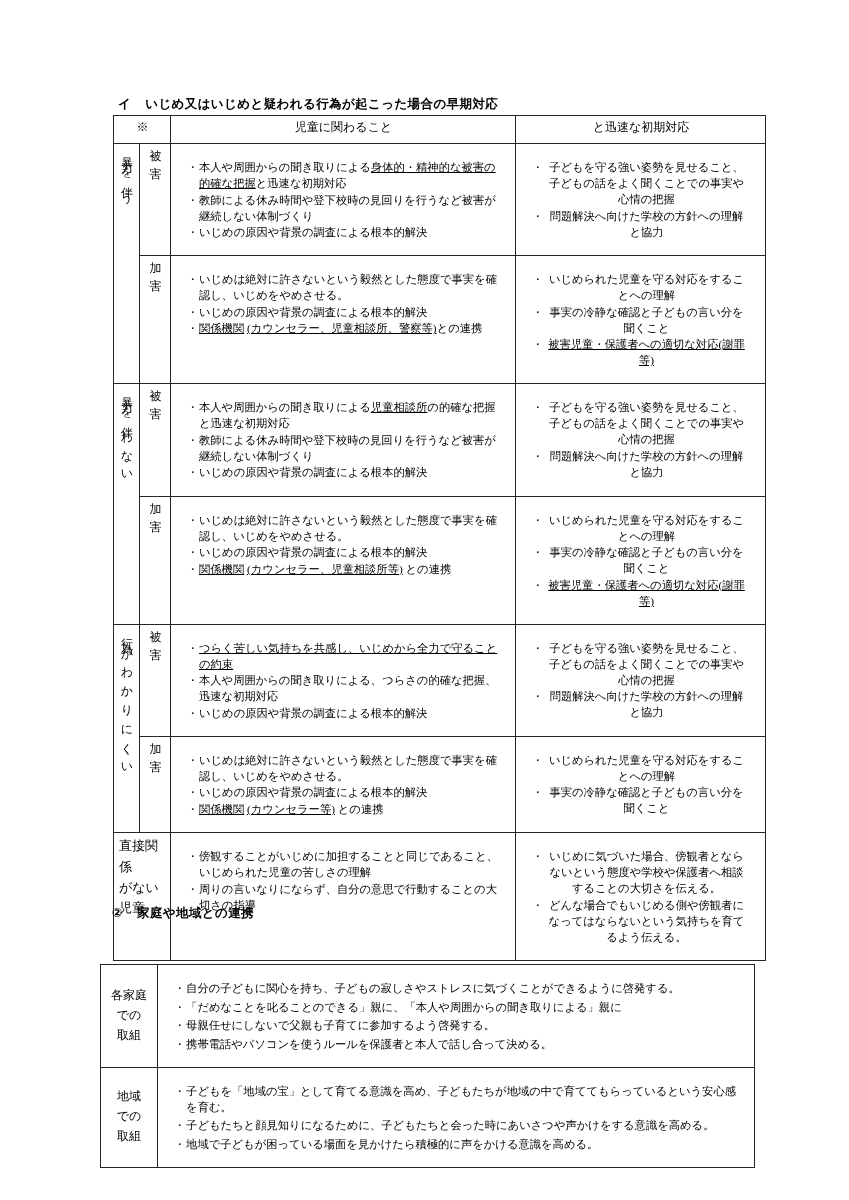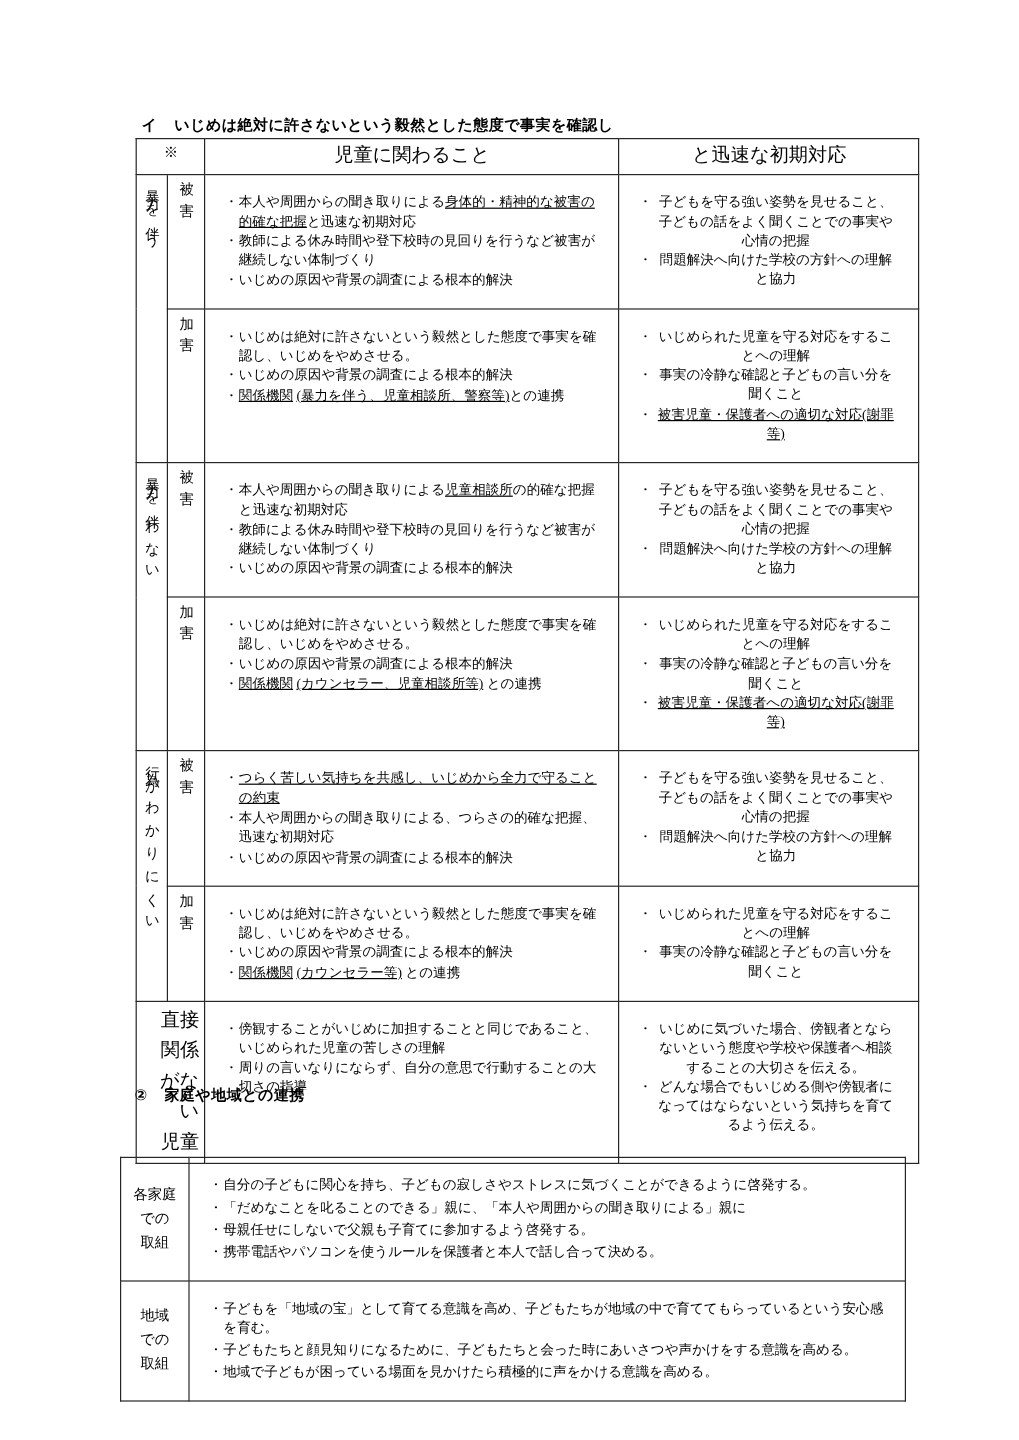--- a/index.html
+++ b/index.html
@@ -64,21 +64,21 @@
     vertical-align: top;
     padding: 3px 4px 3px 5px;
     font-weight: normal;
   }
 
   
   .hdr td {
     text-align: center;
     vertical-align: middle;
     padding: 2px 4px;
-    font-size: 16px;
+    font-size: 12px;
     height: 21px;
   }
   .hdr .mark-cell { font-size: 12px; }
 
   
   td.vcat {
     width: 26px;
     text-align: center;
     vertical-align: middle;
     padding: 4px 1px;
@@ -127,23 +127,23 @@
     content: "・";
     position: absolute;
     left: -1px;
     top: 0;
   }
   .u { text-decoration: underline; text-underline-offset: 1px; }
 
   
   td.widelabel {
     width: 57px;
-    text-align: right;
-    vertical-align: middle;
-    font-size: 16px;
+    text-align: left;
+    vertical-align: middle;
+    font-size: 13px;
     line-height: 1.6;
     padding: 4px 2px;
   }
 
   
   #table-cooperation td.cat {
     width: 57px;
     text-align: center;
     vertical-align: middle;
     font-size: 12px;
@@ -152,21 +152,21 @@
   }
   #table-cooperation td.body { width: 596px; }
   #table-cooperation ul.blist > li { margin-bottom: 2.5px; }
 </style>
 </head>
 <body>
 
 <div class="page">
 
   <div class="sec-heading" id="heading-1">
-    <span class="marker">イ</span><span>いじめは絶対に許さないという毅然とした態度で事実を確認し</span>
+    <span class="marker">イ</span><span>いじめ又はいじめと疑われる行為が起こった場合の早期対応</span>
   </div>
 
   <table class="doc-table" id="table-early">
     <colgroup>
       <col style="width:26px">
       <col style="width:31px">
       <col style="width:345px">
       <col style="width:250px">
     </colgroup>
     <tbody id="early-body">
@@ -201,21 +201,21 @@
           <td class="sublabel">
             <div>
               <div class="stack">加</div>
               <div class="stack">害</div>
             </div>
           </td>
           <td class="col-child">
             <ul class="blist">
               <li><span>いじめは絶対に許さないという毅然とした態度で事実を確認し、いじめをやめさせる。</span></li>
               <li><span>いじめの原因や背景の調査による根本的解決</span></li>
-              <li><span class="u">関係機関</span><span> </span><span class="u">(暴力を伴う、児童相談所、警察等)</span><span>との連携</span></li>
+              <li><span class="u">関係機関</span><span> </span><span class="u">(カウンセラー、児童相談所、警察等)</span><span>との連携</span></li>
             </ul>
           </td>
           <td class="col-guardian">
             <ul class="blist">
               <li><span>いじめられた児童を守る対応をすることへの理解</span></li>
               <li><span>事実の冷静な確認と子どもの言い分を聞くこと</span></li>
               <li><span class="u">被害児童・保護者への適切な対応(謝罪等)</span></li>
             </ul>
           </td>
         </tr>

